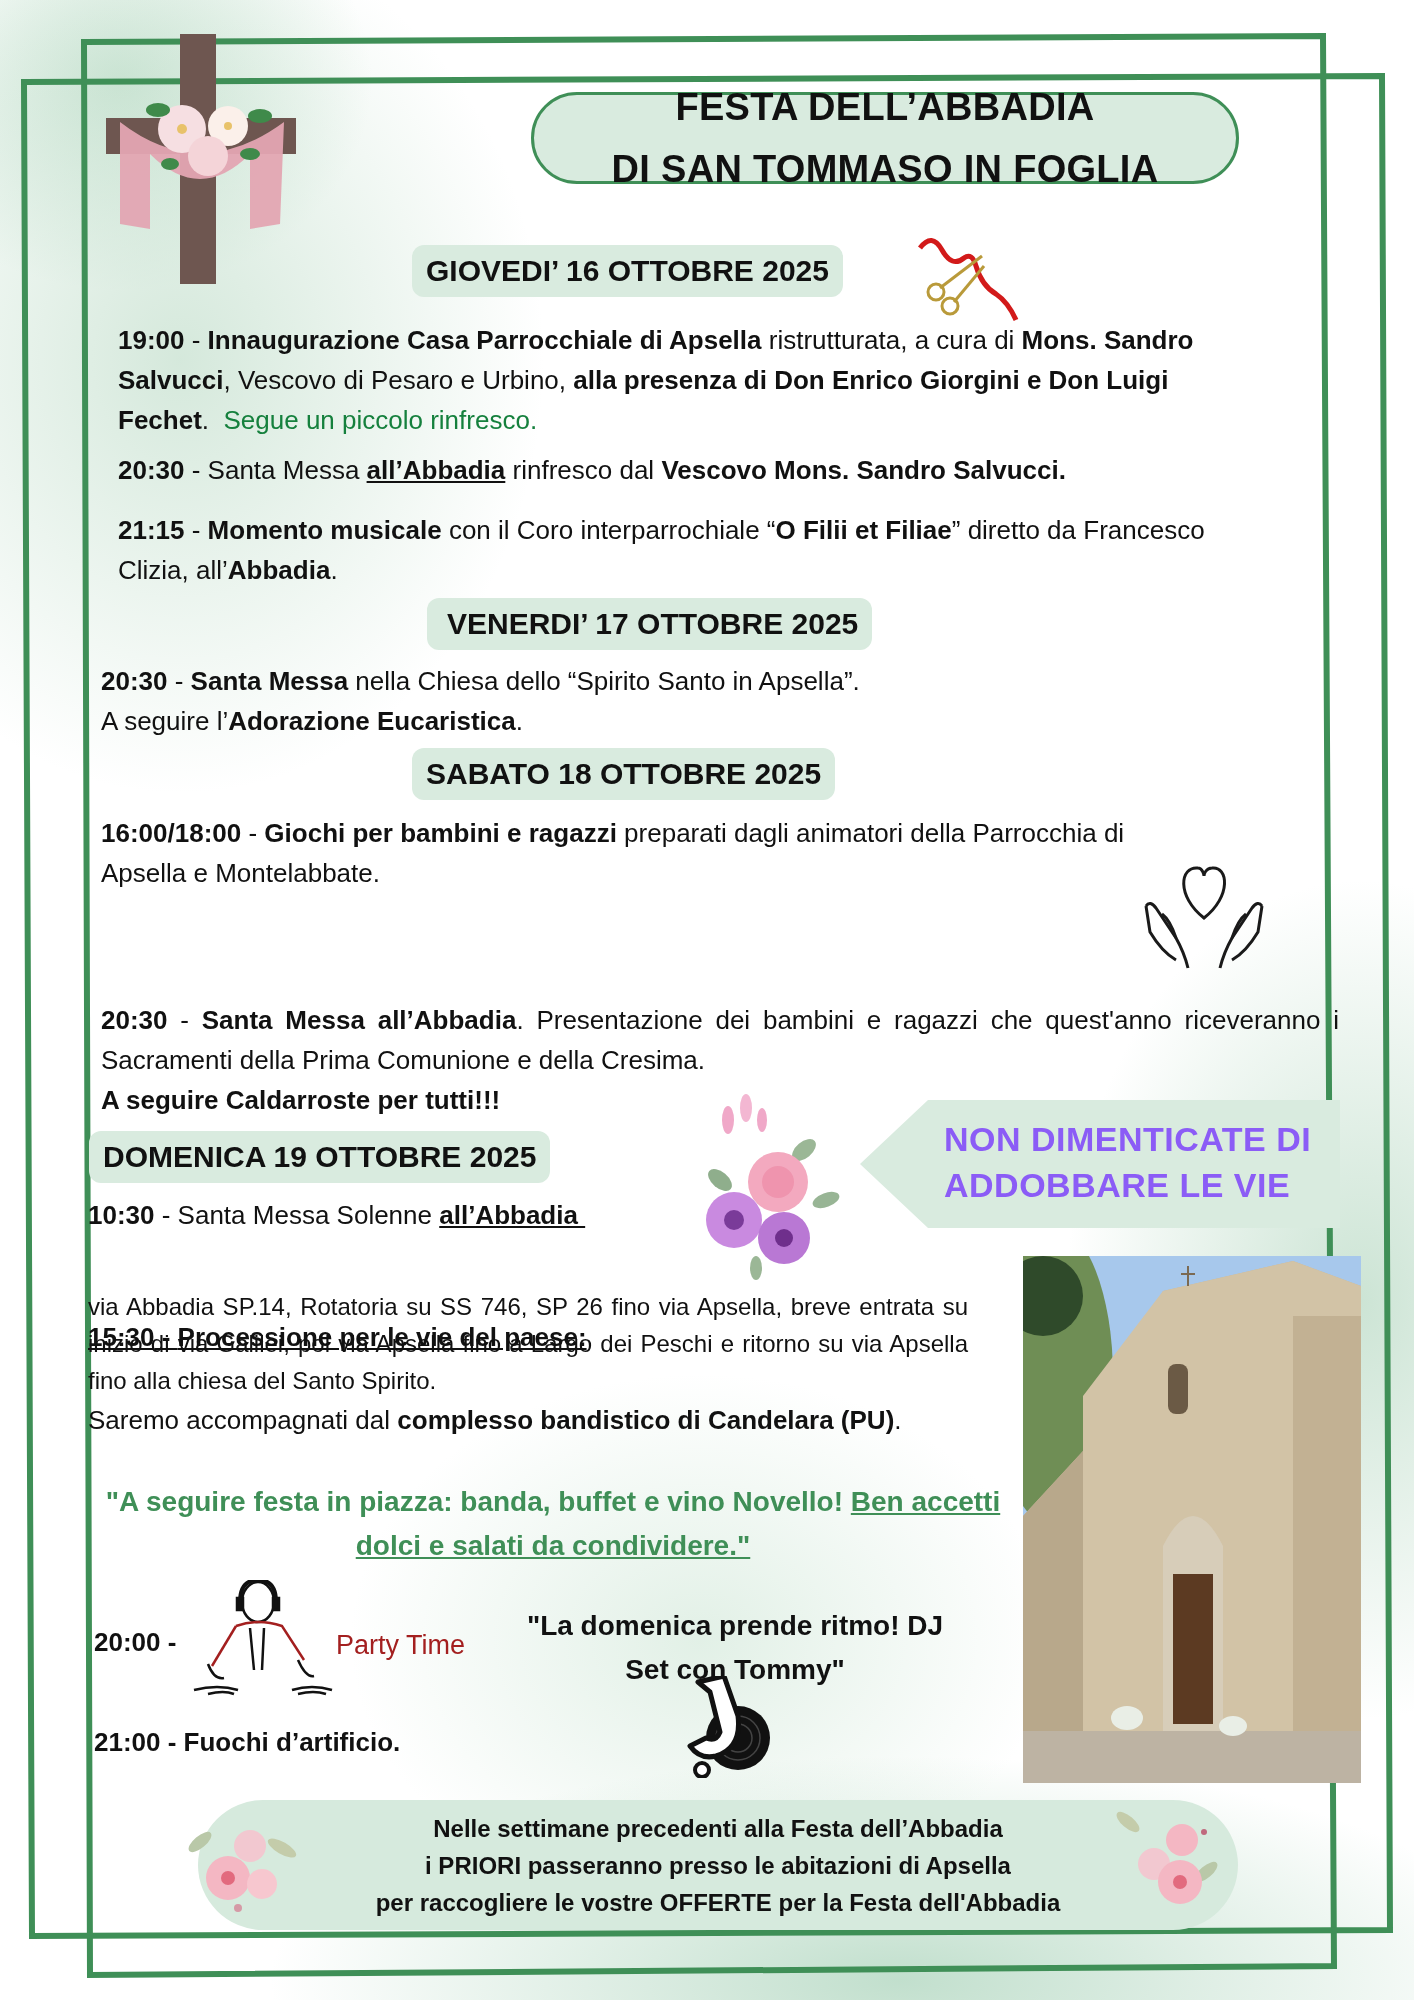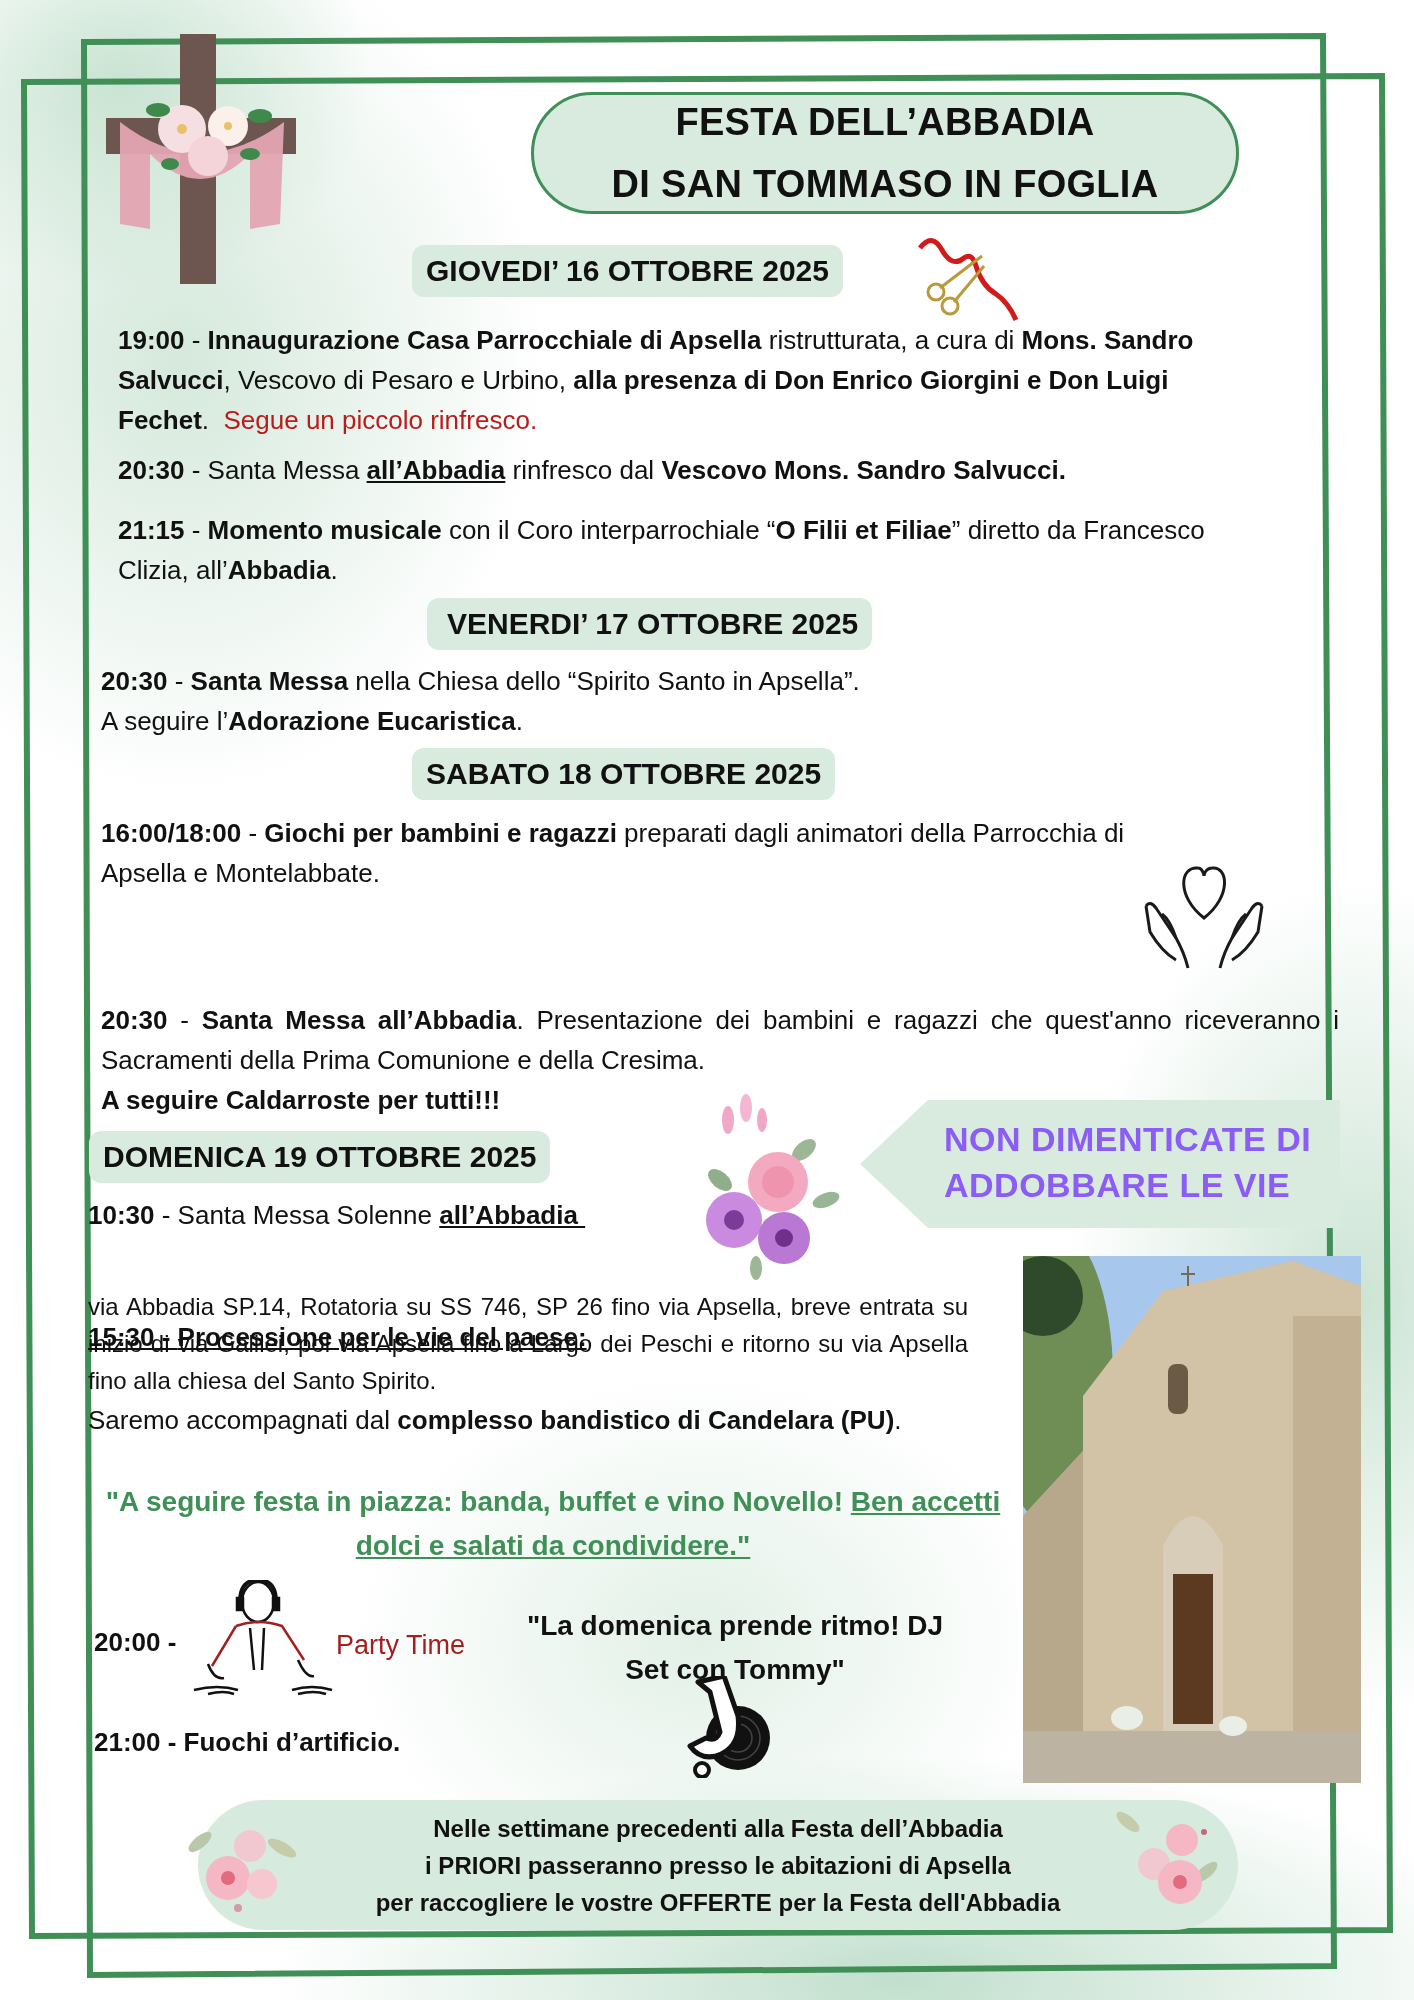--- a/index.html
+++ b/index.html
@@ -12,35 +12,35 @@
       radial-gradient(ellipse 360px 300px at 120px 80px, rgba(186,220,198,0.7), rgba(255,255,255,0) 70%),
       radial-gradient(ellipse 420px 600px at 1360px 1300px, rgba(170,210,184,0.6), rgba(255,255,255,0) 70%),
       radial-gradient(ellipse 900px 320px at 900px 1980px, rgba(160,206,178,0.65), rgba(255,255,255,0) 70%),
       radial-gradient(ellipse 500px 380px at 700px 1640px, rgba(190,222,200,0.45), rgba(255,255,255,0) 70%),
       #ffffff;
   }
   .abs { position:absolute; }
   svg.frames { position:absolute; left:0; top:0; width:1414px; height:2000px; pointer-events:none; z-index:1; }
 
   .title-pill {
-    left:531px; top:92px; width:708px; height:122px;
+    left:531px; top:92px; width:708px; height:92px;
     background:#d9ebdf; border:3px solid #3f8f57; border-radius:62px;
     display:flex; flex-direction:column; align-items:center; justify-content:center;
     z-index:2; box-sizing:border-box;
   }
   .title-pill span { font-weight:700; font-size:38px; line-height:62px; letter-spacing:0.3px; }
 
   .day-badge {
     background:#d9ebdf; border-radius:12px; font-weight:700; font-size:30px;
     padding:0 14px; height:52px; line-height:52px; z-index:2; white-space:nowrap;
   }
 
   .para { font-size:26px; line-height:40px; z-index:2; }
   .para b { font-weight:700; }
-  .green { color:#b91c1c; }
+  .green { color:#15803d; }
   .u { text-decoration:underline; }
   .justify { text-align:justify; text-align-last:left; }
 
   .callout {
     left:860px; top:1096px; width:480px; height:136px; z-index:2;
   }
   .callout svg { position:absolute; left:0; top:0; }
   .callout .txt {
     position:absolute; left:84px; top:20px; width:390px;
     color:#8b5cf6; font-weight:700; font-size:34px; line-height:46px; letter-spacing:0.5px;

